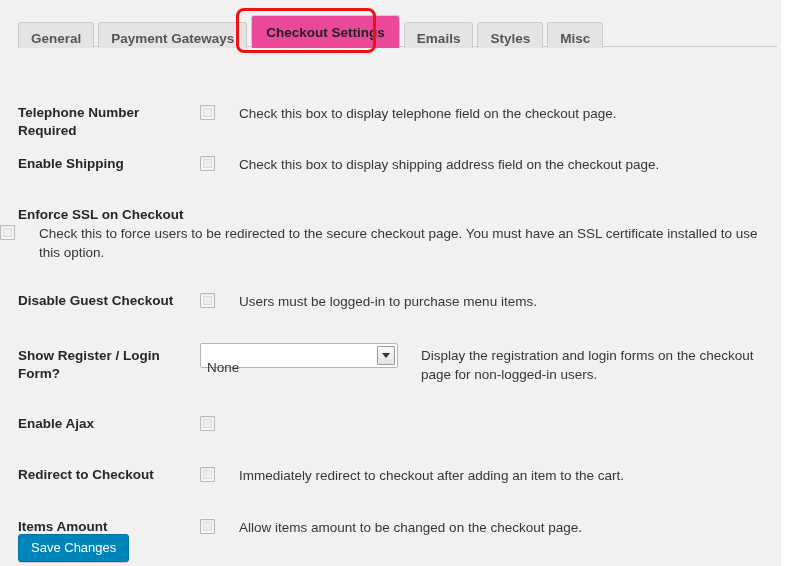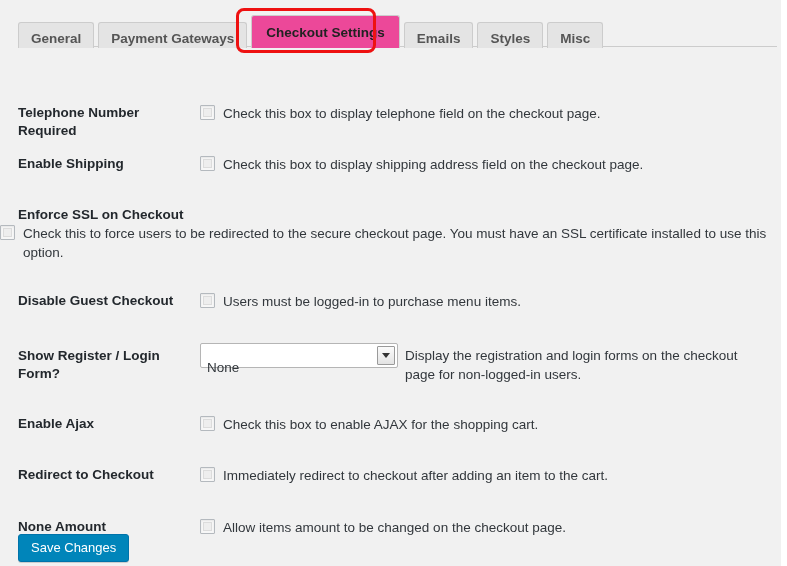--- a/index.html
+++ b/index.html
@@ -122,20 +122,21 @@
   .row-field {
     flex: 1;
     padding-right: 14px;
     font-size: 13.5px;
     color: #32373c;
     line-height: 19px;
   }
   .field-inline {
     display: flex;
     align-items: flex-start;
+    gap: 16px;
   }
   
   .cb {
     width: 15px;
     height: 15px;
     min-width: 15px;
     box-sizing: border-box;
     background: #f7f7f7;
     border: 1px solid #b4b9be;
     border-radius: 1px;
@@ -317,37 +318,36 @@
           <span class="select-desc" style="flex:1;min-width:0;">Display the registration and login forms on the checkout page for non-logged-in users.</span>
         </div>
       </div>
     </div>
 
     <div class="row" style="height:51px;">
       <div class="row-label">Enable Ajax</div>
       <div class="row-field">
         <div class="field-inline">
           <span class="cb"></span>
-          <span class="desc">Check this box to enable AJAX for the shopping cart.</span>
         </div>
       </div>
     </div>
 
     <div class="row" style="height:52px;">
       <div class="row-label">Redirect to Checkout</div>
       <div class="row-field">
         <div class="field-inline">
           <span class="cb"></span>
           <span class="desc">Immediately redirect to checkout after adding an item to the cart.</span>
         </div>
       </div>
     </div>
 
     <div class="row" style="height:52px;">
-      <div class="row-label">None Amount</div>
+      <div class="row-label">Items Amount</div>
       <div class="row-field">
         <div class="field-inline">
           <span class="cb"></span>
           <span class="desc">Allow items amount to be changed on the checkout page.</span>
         </div>
       </div>
     </div>
 
   </div>
 

